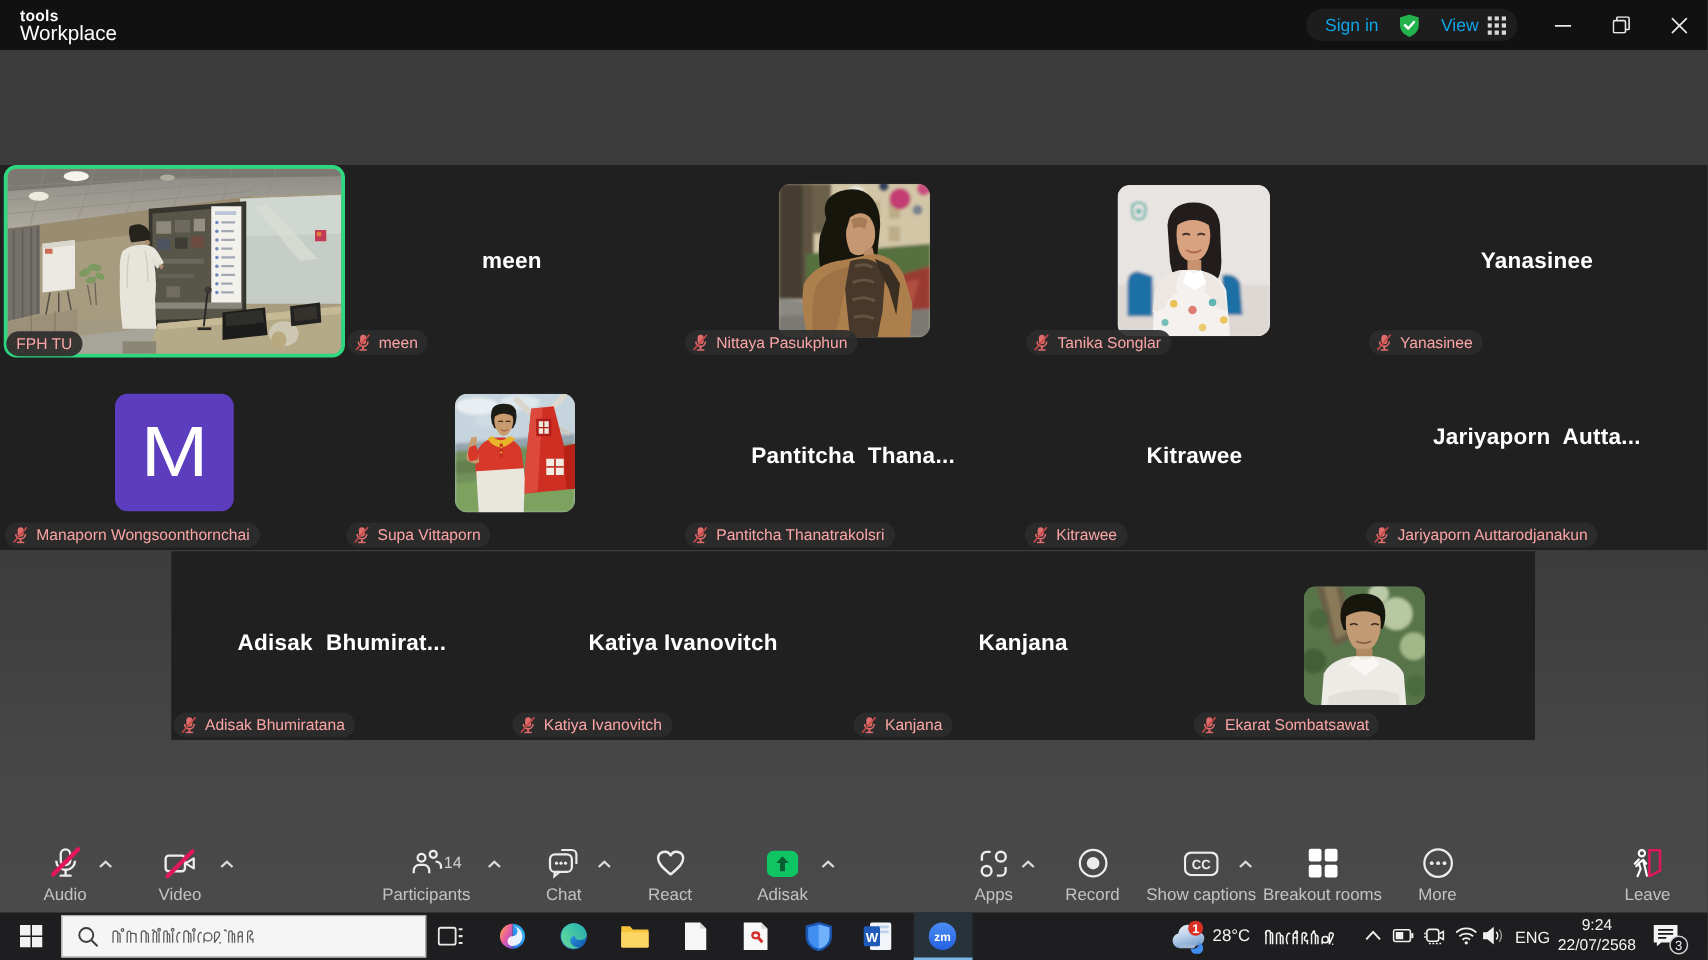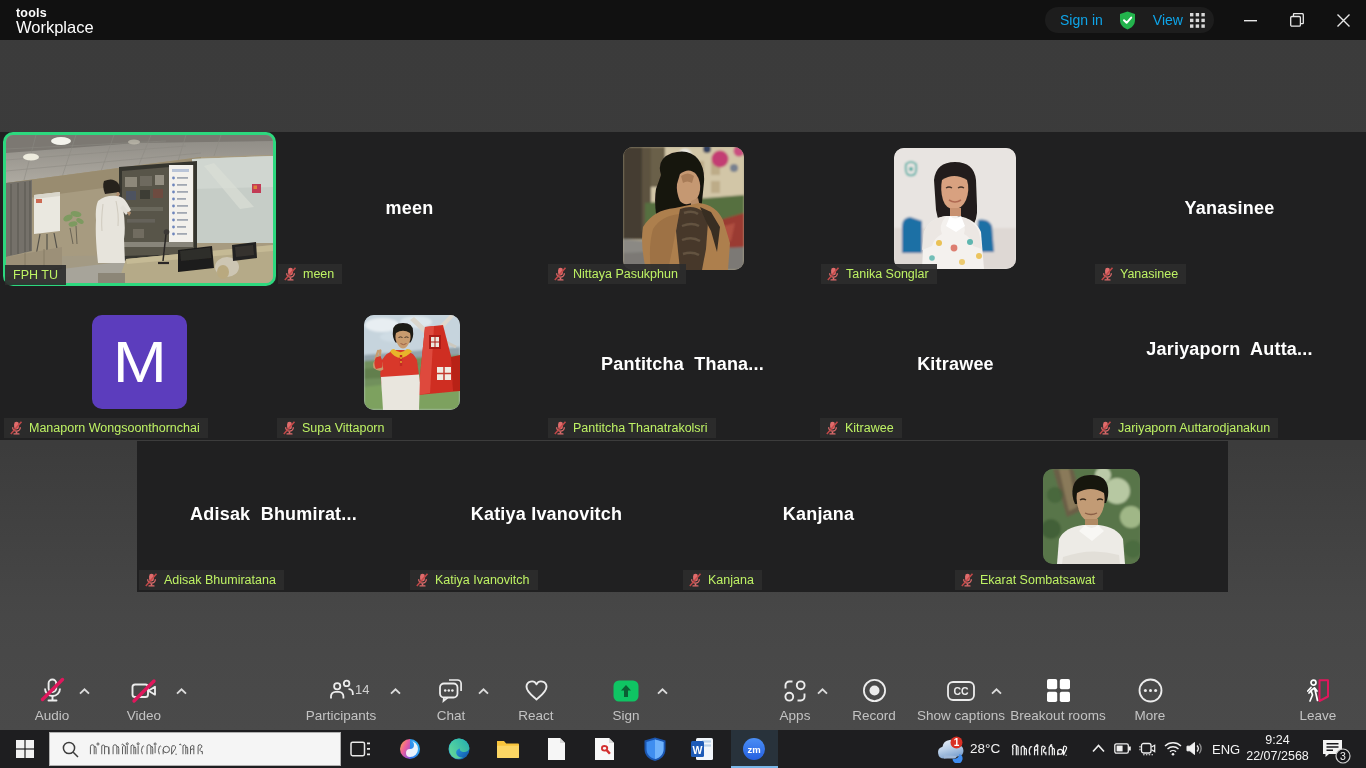--- a/index.html
+++ b/index.html
@@ -11,21 +11,21 @@
   #titlebar { position:absolute; left:0; top:0; width:1366px; height:40px; background:#111111; }
   #zlogo1 { position:absolute; left:16px; top:6px; color:#fdfdfd; font-size:12.5px; font-weight:bold; letter-spacing:0.2px;}
   #zlogo2 { position:absolute; left:16px; top:18px; color:#fdfdfd; font-size:16.5px; font-weight:400;}
   #tb-pill { position:absolute; left:1045px; top:7px; width:169px; height:26px; background:#1d1d1d; border-radius:13px; display:flex; align-items:center; }
   #tb-pill .t { color:#0ea5e9; font-size:14px; }
   .winbtn { position:absolute; top:0; width:40px; height:40px; display:flex; align-items:center; justify-content:center; }
   
   #dark12 { position:absolute; left:0px; top:132px; width:1366px; height:308px; background:#202021; }
   #dark3  { position:absolute; left:137px; top:441px; width:1091px; height:151px; background:#202021; }
   .bigname { position:absolute; color:#ffffff; font-weight:bold; font-size:18px; text-align:center; width:273px; letter-spacing:0.2px; }
-  .pill { position:absolute; height:20px; background:rgba(44,44,45,0.92); border-radius:0; display:flex; align-items:center; padding:0 8px 0 6px; color:#bef264; font-size:12.5px; white-space:nowrap; }
+  .pill { position:absolute; height:20px; background:rgba(44,44,45,0.92); border-radius:10px; display:flex; align-items:center; padding:0 8px 0 6px; color:#fca5a5; font-size:12.5px; white-space:nowrap; }
   .pill svg { margin-right:6px; }
   .avatar { position:absolute; border-radius:10px; overflow:hidden; }
   
   .ti { position:absolute; width:140px; top:677px; text-align:center; color:#c3c3c3; font-size:13.5px; }
   .ti .ic { height:27px; display:flex; align-items:center; justify-content:center; }
   .ti .lb { margin-top:4px; display:block; }
   .caret { position:absolute; }
   
   #taskbar { position:absolute; left:0; top:730px; width:1366px; height:38px; background:#1e1e20; }
   #searchbox { position:absolute; left:49px; top:2px; width:292px; height:34px; background:#f5f5f5; border:1px solid #b0b0b0; display:flex; align-items:center; }
@@ -564,21 +564,21 @@
       </span>
       <span class="lb">React</span>
     </div>
   <div class="ti" style="left:556px;">
       <span class="ic">
     <svg width="26" height="22" viewBox="0 0 26 22">
       <rect x="0.5" y="0.5" width="25" height="21" rx="5.5" fill="#0fc463"></rect>
       <path d="M13 5 L18 10.4 H15 V17 H11 V10.4 H8 Z" fill="#0b5e33"></path>
     </svg>
       </span>
-      <span class="lb">Sign</span>
+      <span class="lb">Adisak</span>
     </div>
   <div class="ti" style="left:725px;">
       <span class="ic">
     <svg width="26" height="26" viewBox="0 0 26 26" fill="none" stroke="#ececec" stroke-width="1.9">
       <path d="M10.5 3.5 H7.2 A3.7 3.7 0 0 0 3.5 7.2 V10.5"></path>
       <circle cx="18.7" cy="7.3" r="3.9"></circle>
       <circle cx="7.3" cy="18.7" r="3.9"></circle>
       <path d="M15.5 22.5 h3.3 a3.7 3.7 0 0 0 3.7 -3.7 V15.5"></path>
     </svg>
       </span>

